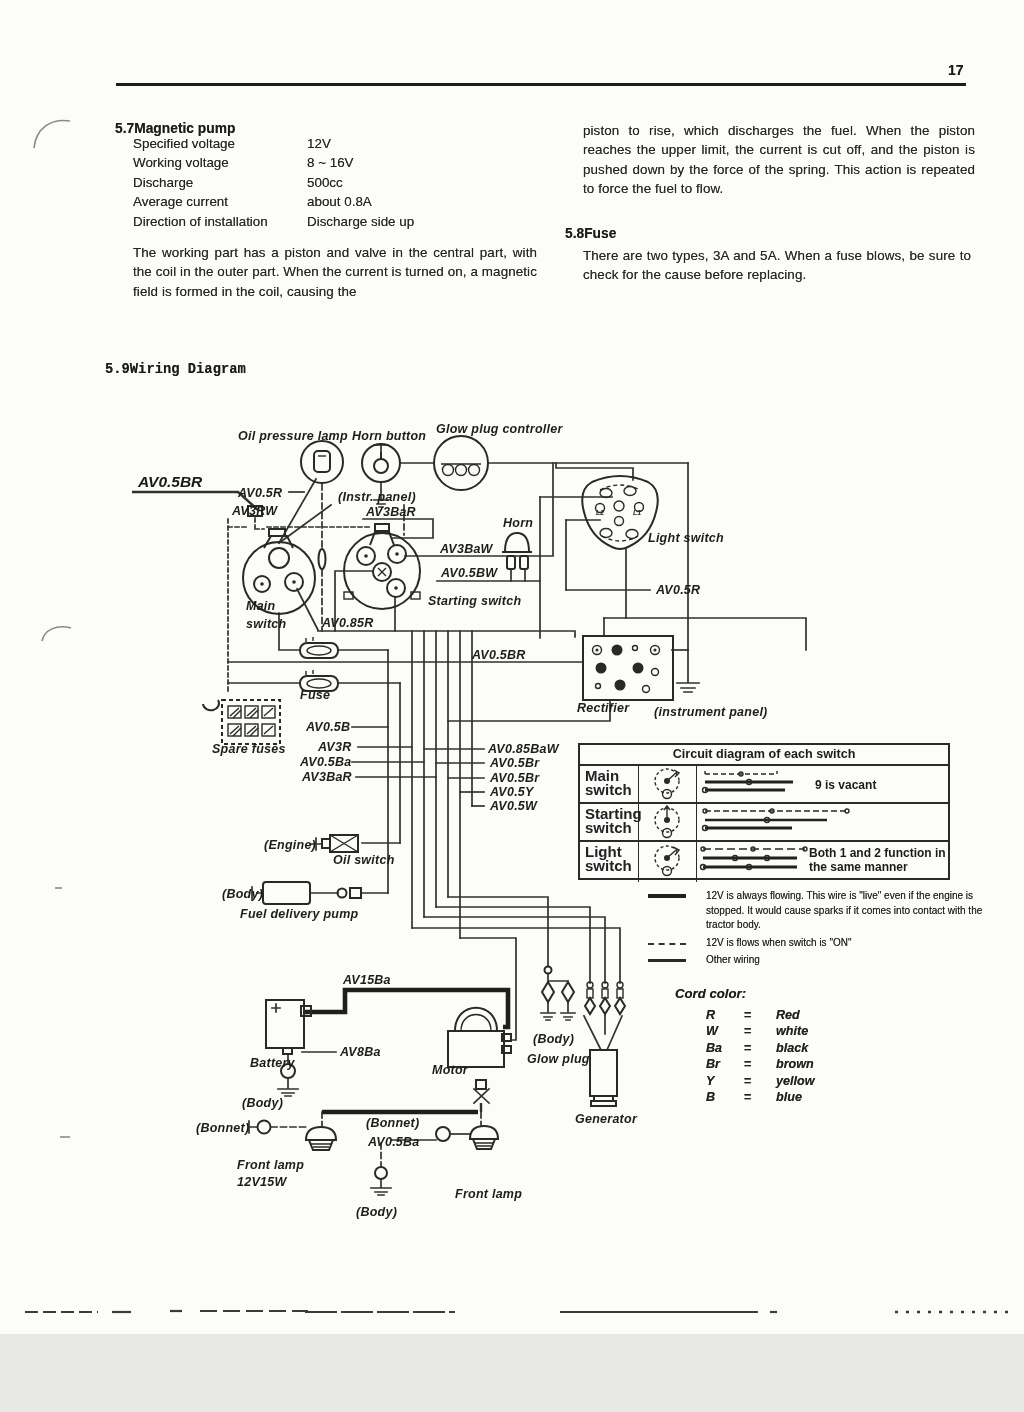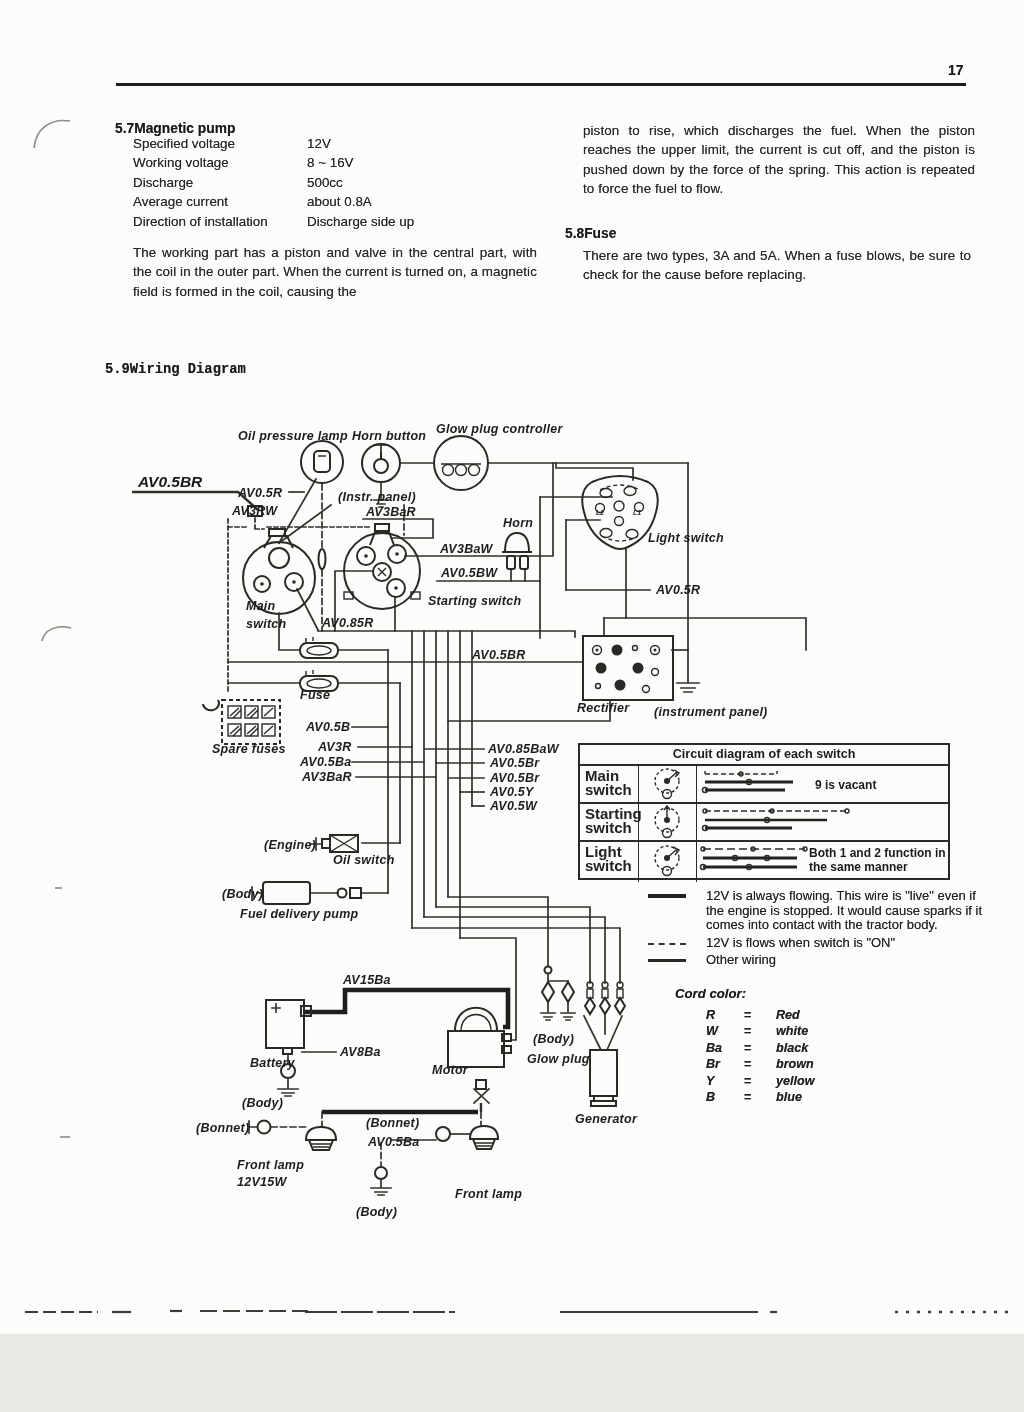--- a/index.html
+++ b/index.html
@@ -34,21 +34,21 @@
   #sw-table{left:578px;top:743px;width:368px;border:2.2px solid #2c2a28;background:rgba(252,252,250,.6);}
   #sw-table .title{height:19px;border-bottom:2px solid #2c2a28;text-align:center;
       font-weight:bold;font-size:12.6px;line-height:19px;color:#1d1b19;}
   .sw-row{display:grid;grid-template-columns:59px 58px 1fr;border-bottom:2px solid #2c2a28;height:36px;}
   .sw-row:last-child{border-bottom:none;}
   .sw-row .nm{border-right:1.6px solid #2c2a28;font-size:15px;line-height:14px;padding:3px 0 0 5px;color:#222;font-weight:bold;}
   .sw-row .ic{border-right:1.6px solid #2c2a28;position:relative;}
   .sw-row .ct{position:relative;}
   .sw-note{position:absolute;font-weight:bold;font-size:12px;color:#1d1b19;line-height:14px;}
   
-  #legend{left:648px;top:889px;width:352px;font-size:13px;line-height:14.6px;color:#232120;}
+  #legend{left:648px;top:889px;width:352px;font-size:10px;line-height:14.6px;color:#232120;}
   .lg-row{display:flex;margin-bottom:3px;}
   .lg-samp{width:40px;flex:0 0 40px;margin-right:18px;position:relative;}
   .lg-samp .s-thick{position:absolute;top:5px;left:0;width:38px;height:4px;background:#23211f;}
   .lg-samp .s-dash{position:absolute;top:7px;left:0;width:38px;border-top:2.6px dashed #35332f;}
   .lg-samp .s-thin{position:absolute;top:6px;left:0;width:38px;height:3px;background:#2b2926;}
   #cordtitle{left:675px;top:986px;font:italic bold 13.2px "Liberation Sans",sans-serif;color:#1d1b19;}
   #cords{left:706px;top:1008px;}
   .cord-row{display:flex;height:16.4px;font:italic bold 12.6px "Liberation Sans",sans-serif;color:#232120;}
   .cord-row .cc{width:38px;}
   .cord-row .ce{width:32px;font-style:normal;}

